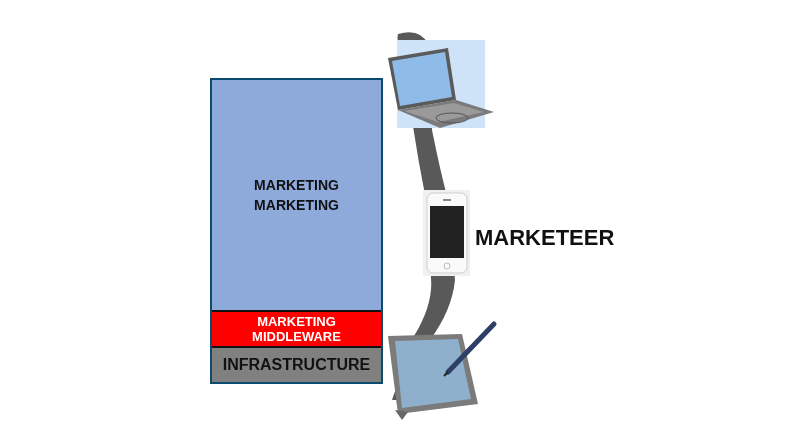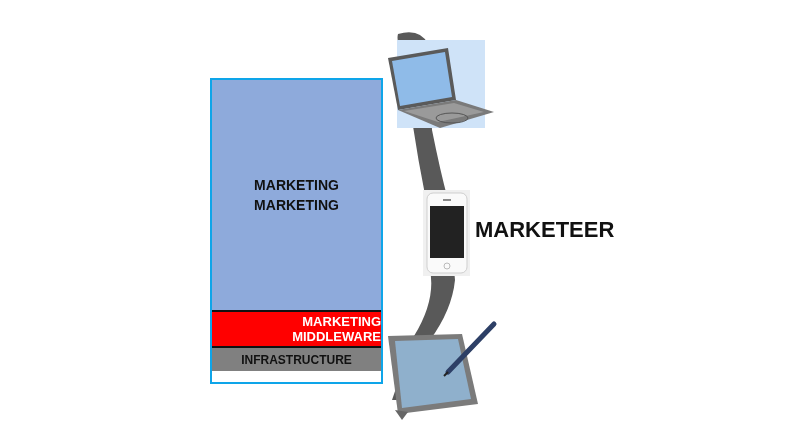--- a/index.html
+++ b/index.html
@@ -1,28 +1,28 @@
 <!DOCTYPE html>
 <html><head>
   <meta charset="utf-8">
   <style>
     html, body { margin: 0; padding: 0; background: #ffffff; }
     body { width: 795px; height: 447px; position: relative; overflow: hidden;
            font-family: "Liberation Sans", "DejaVu Sans", sans-serif; }
     .stack { position: absolute; left: 210px; top: 78px; width: 173px; height: 306px;
-             border: 2px solid #0ea5e9; box-sizing: border-box; }
+             border: 2px solid #0c4a6e; box-sizing: border-box; }
     .layer { position: absolute; left: 0; right: 0; display: flex; align-items: center;
              justify-content: center; text-align: center; font-weight: bold; box-sizing: border-box; }
     .ops { top: 0; height: 232px; background: #8eaadb; color: #111; font-size: 14px; line-height: 20px;
            border-bottom: 2px solid #111; }
     .mid { top: 232px; height: 36px; background: #ff0000; color: #fff; font-size: 13px;
-           border-bottom: 2px solid #111; text-align: right; }
-    .infra { top: 268px; height: 23px; background: #808080; color: #111; font-size: 12px; }
+           border-bottom: 2px solid #111; }
+    .infra { top: 268px; height: 34px; background: #808080; color: #111; font-size: 16px; }
     svg.art { position: absolute; left: 0; top: 0; }
-    .label { position: absolute; left: 475px; top: 217px; font-size: 22px; font-weight: bold; color: #111; }
+    .label { position: absolute; left: 475px; top: 225px; font-size: 22px; font-weight: bold; color: #111; }
   </style>
 </head>
 <body>
 
 <svg class="art" width="795" height="447">
 
   <path d="M398,34 Q420,28 428,44 L432,130 Q440,170 448,200 L455,280 Q452,310 430,340 L408,400 L392,400 L414,336 Q436,300 430,270 L426,200 Q418,160 412,120 L402,58 Q396,40 398,34 Z" fill="#595959"></path>
 
   <g>
     <rect x="397" y="40" width="88" height="88" fill="#cfe3f8"></rect>

